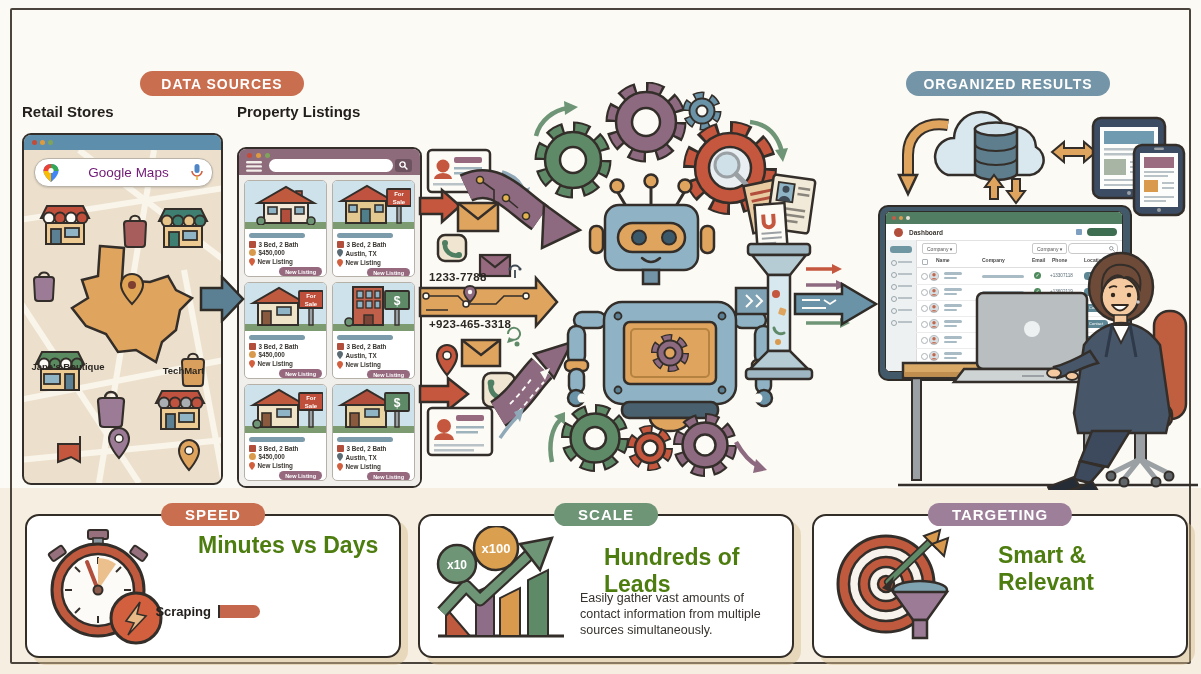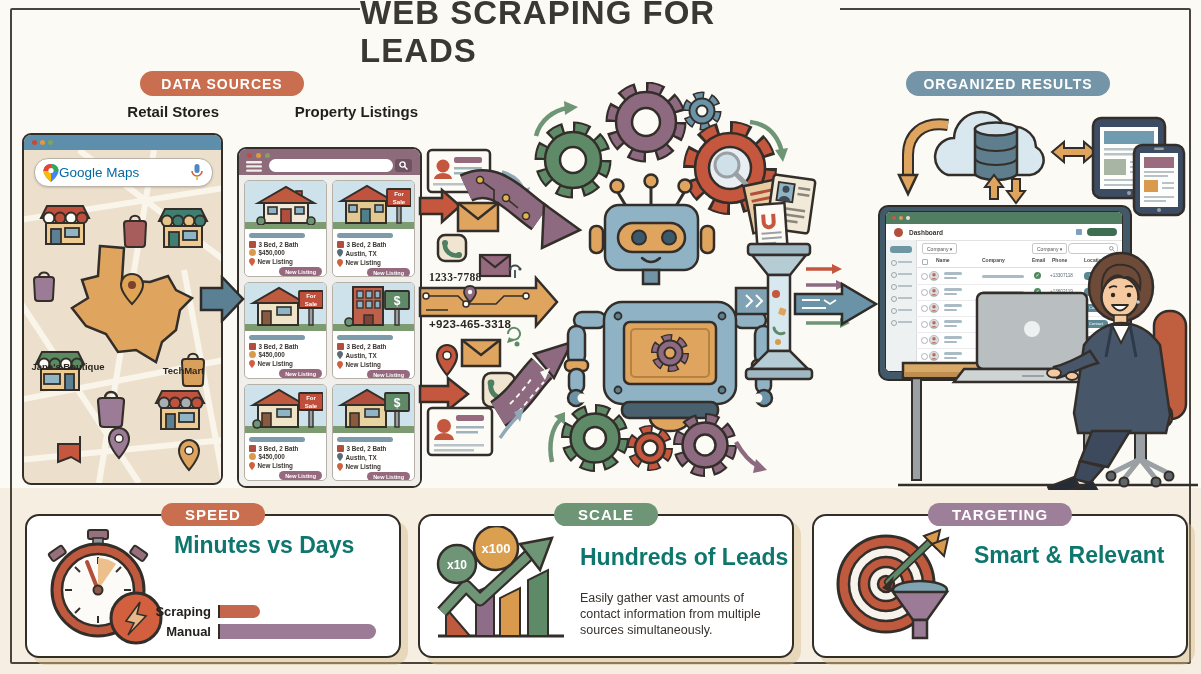--- a/index.html
+++ b/index.html
@@ -1,30 +1,30 @@
 <!DOCTYPE html>
 <html><head>
 <meta charset="utf-8">
 <style>
   html,body{margin:0;padding:0;background:#fbf8f2;font-family:"Liberation Sans",sans-serif;}
   #stage{position:relative;width:1201px;height:674px;overflow:hidden;background:#fcfaf5;}
   .abs{position:absolute;}
   .frame{border:2px solid #4a443c;border-radius:2px;}
   .pill{display:flex;align-items:center;justify-content:center;color:#fff;font-weight:bold;
         letter-spacing:1px;border-radius:15px;}
-  .colhead{font-weight:bold;color:#211e1b;font-size:15px;text-align:right;}
+  .colhead{font-weight:bold;color:#211e1b;font-size:15px;text-align:left;}
   .window{border:2.5px solid #332e29;border-radius:9px;overflow:hidden;background:#fff;}
   .dot{width:6px;height:6px;border-radius:50%;display:inline-block;margin-right:4px;}
   
   .map-bar{height:15px;background:#5d8fad;display:flex;align-items:center;padding-left:8px;}
   .map-bar .dot{width:5px;height:5px;margin-right:3px;}
   .search-pill{position:absolute;left:10px;top:23px;width:177px;height:27px;background:#fff;
       border:1.5px solid #b9b2a6;border-radius:14px;display:flex;align-items:center;
       box-shadow:0 1px 2px rgba(0,0,0,.15);}
-  .gmaps-label{font-size:13.5px;color:#0369a1;flex:1;}
+  .gmaps-label{font-size:13.5px;color:#701a75;margin-left:7px;flex:1;text-align:center;}
   .store-label{position:absolute;font-size:9.5px;font-weight:bold;color:#2a2622;text-align:center;}
   
   .list-bar{height:26px;background:#8d6b7a;position:relative;}
   .list-body{position:absolute;left:0;top:26px;right:0;bottom:0;background:#f0efeb;
       display:grid;grid-template-columns:1fr 1fr;gap:5px;padding:5px;}
   .prop-card{background:#fff;border:1.2px solid #b5b0a8;border-radius:5px;overflow:hidden;
       display:flex;flex-direction:column;}
   .prop-img{height:48px;background:#cde2ea;position:relative;flex:none;}
   .prop-ground{position:absolute;left:0;right:0;bottom:0;height:7px;background:#7c9b70;}
   .prop-house{position:absolute;left:50%;transform:translateX(-50%);bottom:4px;}
@@ -55,35 +55,32 @@
       color:#fff;font-size:5px;line-height:7px;text-align:center;}
   .dr-phone{position:absolute;left:134px;top:5px;font-size:4.6px;color:#5a6b74;}
   .dr-btn{position:absolute;left:168px;top:4px;width:24px;height:7.5px;background:#5d8795;border-radius:3.5px;
       color:#fff;font-size:4.2px;text-align:center;line-height:7.5px;}
   .dr-kebab{position:absolute;left:197px;top:4px;font-size:6px;color:#98a0a4;line-height:1;}
   
   .bcard{position:absolute;width:372px;height:140px;background:#fff;border:2.5px solid #332d28;
       border-radius:14px;box-shadow:7px 7px 0 rgba(214,188,142,.45);}
   .bbadge{position:absolute;left:50%;transform:translateX(-50%);top:-13px;padding:3px 24px;
       border-radius:16px;color:#fff;font-weight:bold;font-size:15px;letter-spacing:1px;white-space:nowrap;}
-  .bhead{position:absolute;font-size:23px;font-weight:bold;color:#0f766e;}
+  .bhead{position:absolute;font-size:23px;font-weight:bold;color:#4d7c0f;margin-left:24px;}
   .bbody{position:absolute;font-size:12.5px;color:#37322d;line-height:1.28;}
   .bar-label{font-size:13px;font-weight:bold;color:#24201d;text-align:right;width:66px;}
 </style>
 </head>
 <body>
 
 <div id="stage">
 
   <div class="abs" style="left:0;top:488px;width:1201px;height:186px;background:#f6efe1;"></div>
   <div class="abs frame" style="left:10px;top:8px;width:1177px;height:652px;z-index:1;"></div>
 
-  <div class="abs" style="left:360px;top:0;width:480px;height:64px;background:#fcfaf5;z-index:2;display:flex;align-items:center;justify-content:center;">
-    <div style="font-size:33px;font-weight:800;color:#3b3733;letter-spacing:1px;">WEB SCRAPING FOR LEADS</div>
-  </div>
 
   <div class="abs pill" style="left:140px;top:71px;width:164px;height:25px;background:#c96e4f;font-size:14px;z-index:3;">
     <span>DATA SOURCES</span>
   </div>
   <div class="abs pill" style="left:906px;top:71px;width:204px;height:25px;background:#7495a8;font-size:14px;z-index:3;">
     <span>ORGANIZED RESULTS</span>
   </div>
 
   <div class="abs colhead" style="left:22px;top:103px;width:197px;z-index:3;">Retail Stores</div>
   <div class="abs colhead" style="left:237px;top:103px;width:181px;z-index:3;">Property Listings</div>
@@ -747,21 +744,21 @@
       </g>
     <g>
         <line x1="388" y1="241" x2="422" y2="241" stroke="#6f9577" stroke-width="3.5"></line>
         <polygon points="422,236 432,241 422,246" fill="#6f9577"></polygon>
       </g>
 
     <path d="M377,212 H424 V202 L458,222 L424,242 V232 H377 Z" fill="#6b93a8" stroke="#2f2b27" stroke-width="2.5"></path>
     <path d="M384,218 h18 m4,0 l6,4 l6,-4 M384,226 h24" stroke="#fdfbf6" stroke-width="1.8" fill="none"></path>
   </svg>
 
-  <div class="abs phone-label" style="left:429px;top:271px;z-index:3;font-family:Liberation Serif, serif;">1233-7788</div>
+  <div class="abs phone-label" style="left:429px;top:271px;z-index:3;">1233-7788</div>
   <div class="abs phone-label" style="left:429px;top:318px;z-index:3;">+923-465-3318</div>
 
   <div class="abs monitor" style="left:878px;top:205px;width:250px;height:172px;z-index:2;"></div>
   <div class="dash-screen abs" style="z-index:2;">
     <div class="dash-greenbar">
       <span class="dot" style="background:#c45a48;"></span>
       <span class="dot" style="background:#d99a4e;"></span>
       <span class="dot" style="background:#e8e3d6;"></span>
     </div>
     <div class="dash-header">
@@ -1028,24 +1025,20 @@
       <circle cx="57" cy="62" r="4.5" fill="#8b5a4a" stroke="#332e29" stroke-width="2"></circle>
       <circle cx="95" cy="90" r="25" fill="#d2603f" stroke="#332e29" stroke-width="3"></circle>
       <polygon points="99,74 85,93 93,95 87,107 105,88 96,86" fill="#e8b887" stroke="#332e29" stroke-width="1.6"></polygon>
     </svg>
     <div class="bhead" style="left:147px;top:16px;">Minutes vs Days</div>
     <div class="abs" style="left:118px;top:88px;width:244px;">
       <div style="display:flex;align-items:center;margin-bottom:5px;">
         <span class="bar-label">Scraping</span>
         <span style="margin-left:7px;width:40px;height:13px;background:#c4674c;border-radius:0 7px 7px 0;border-left:2.5px solid #332e29;"></span>
       </div>
-      <div style="display:flex;align-items:center;">
-        <span class="bar-label">Manual</span>
-        <span style="margin-left:7px;width:156px;height:15px;background:#9b7b95;border-radius:0 8px 8px 0;border-left:2.5px solid #332e29;"></span>
-      </div>
     </div>
   </div>
 
   <div class="bcard" style="left:418px;top:514px;z-index:2;">
     <div class="bbadge" style="background:#6f9577;">
       <span>SCALE</span>
     </div>
     <svg width="142" height="120" viewBox="0 0 142 120" style="position:absolute;left:12px;top:10px;">
       <line x1="6" y1="110" x2="132" y2="110" stroke="#332e29" stroke-width="3"></line>
       <polygon points="14,110 14,82 38,110" fill="#c05a3e" stroke="#332e29" stroke-width="2"></polygon>

